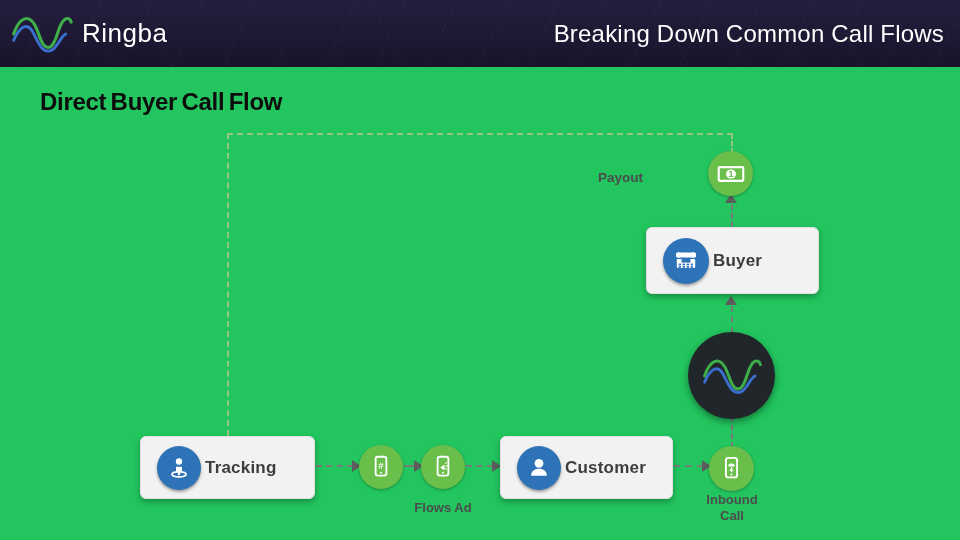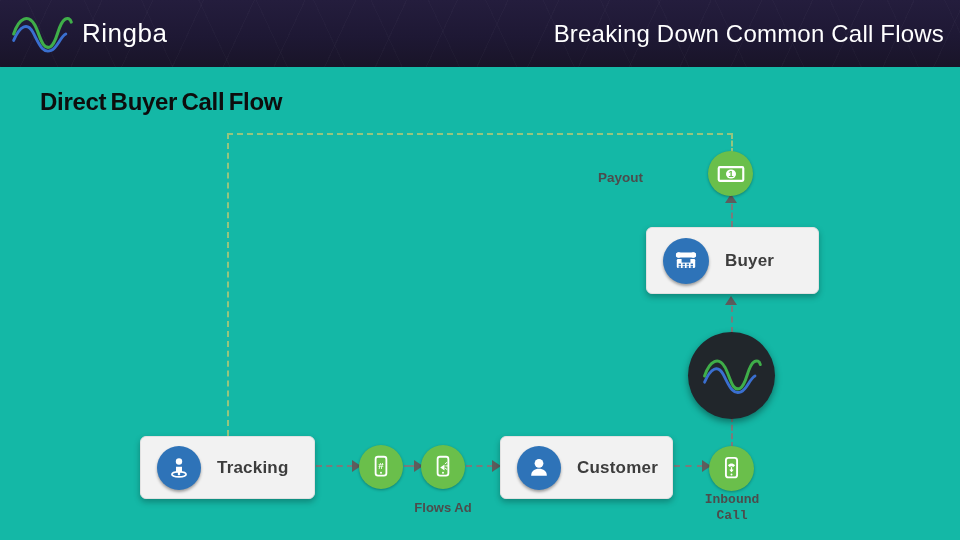--- a/index.html
+++ b/index.html
@@ -1,18 +1,18 @@
 <!DOCTYPE html>
 <html><head>
 <meta charset="utf-8">
 <style>
   * { margin:0; padding:0; box-sizing:border-box; }
   html,body { width:960px; height:540px; overflow:hidden; }
   body { font-family:"Liberation Sans", sans-serif; background:#ffffff; }
-  .stage { position:relative; width:960px; height:540px; background:#14b8a6; }
+  .stage { position:relative; width:960px; height:540px; background:#22c55e; }
 
   
   .header {
     position:absolute; left:0; top:0; width:960px; height:67px;
     background:
       repeating-linear-gradient(115deg, rgba(255,255,255,0.025) 0 1px, transparent 1px 46px),
       repeating-linear-gradient(65deg, rgba(255,255,255,0.02) 0 1px, transparent 1px 52px),
       linear-gradient(180deg, #241d3d 0%, #1e1834 55%, #191428 100%);
     display:flex; align-items:center; justify-content:space-between;
     padding:0 16px 0 10px;
@@ -41,21 +41,21 @@
   .arr-right {
     position:absolute; width:0; height:0; z-index:1;
     border-top:6px solid transparent; border-bottom:6px solid transparent;
     border-left:9px solid #5d5d5d;
   }
 
   
   .card {
     position:absolute; background:#f2f2f2; border:1px solid #e1e1e1; border-radius:6px;
     box-shadow:0 3px 6px rgba(0,0,0,0.28);
-    display:flex; align-items:center; padding-left:16px; gap:16px; z-index:2;
+    display:flex; align-items:center; padding-left:16px; gap:4px; z-index:2;
   }
   .card-label { font-size:17px; font-weight:700; color:#3d3d3d; letter-spacing:0.2px; }
   .icon-blue {
     width:44px; height:44px; border-radius:50%; background:#2e73b8;
     box-shadow:0 2px 3px rgba(0,0,0,0.35);
     display:flex; align-items:center; justify-content:center; flex:0 0 auto;
   }
   .circle-green {
     position:absolute; width:44px; height:44px; border-radius:50%; background:#6abf4b;
     box-shadow:0 1px 3px rgba(0,0,0,0.3);
@@ -203,15 +203,15 @@
     <svg width="29" height="29" viewBox="0 0 26 26">
       <rect x="8" y="3.5" width="10" height="17.5" rx="2.2" fill="none" stroke="#ffffff" stroke-width="1.7"></rect>
       <circle cx="13" cy="18.4" r="0.9" fill="#ffffff"></circle>
       <path d="M9.8 10 c2 -2 4.4 -2 6.4 0 l-1.5 1.7 c-1.1 -0.9 -2.3 -0.9 -3.4 0 z" fill="#ffffff"></path>
       <g stroke="#ffffff" stroke-width="1.1" stroke-linecap="round" fill="none">
         <path d="M13 12.2 v3.2"></path>
         <path d="M11.8 14.3 l1.2 1.3 l1.2 -1.3"></path>
       </g>
     </svg>
   </div>
-  <div class="node-label" style="left:697px; top:492px; width:70px; text-align:center;font-family:Liberation Mono, monospace;">Inbound Call</div>
+  <div class="node-label" style="left:697px; top:492px; width:70px; text-align:center;">Inbound Call</div>
 
 </div>
 
 </body></html>

